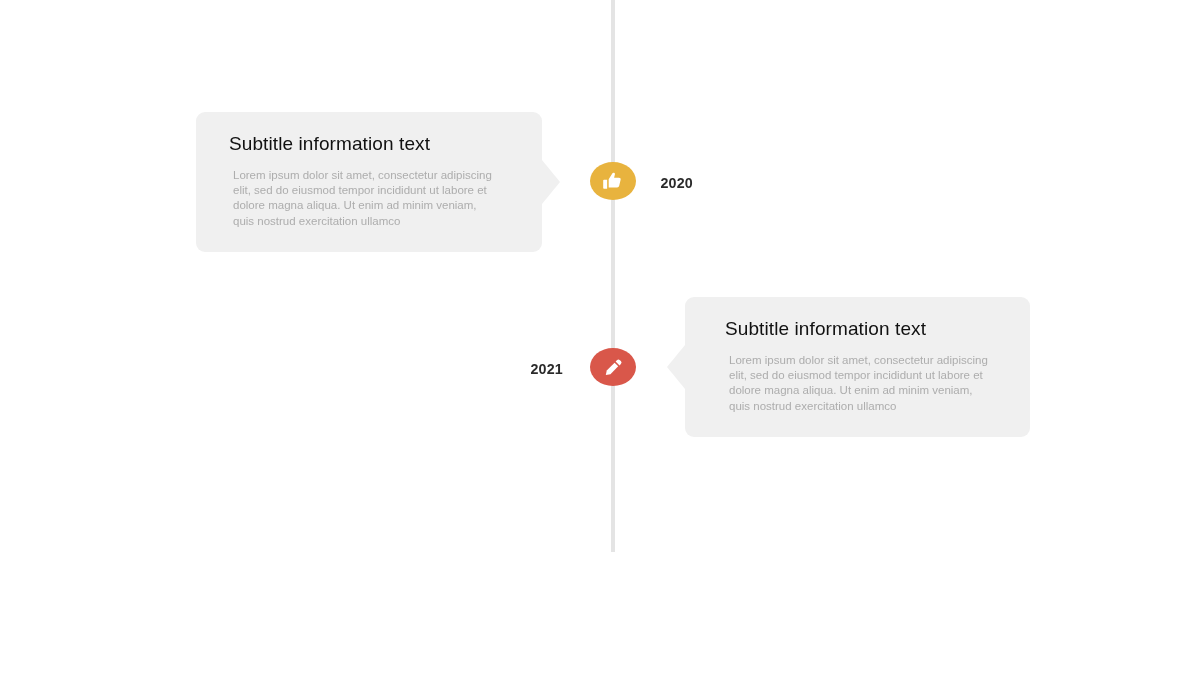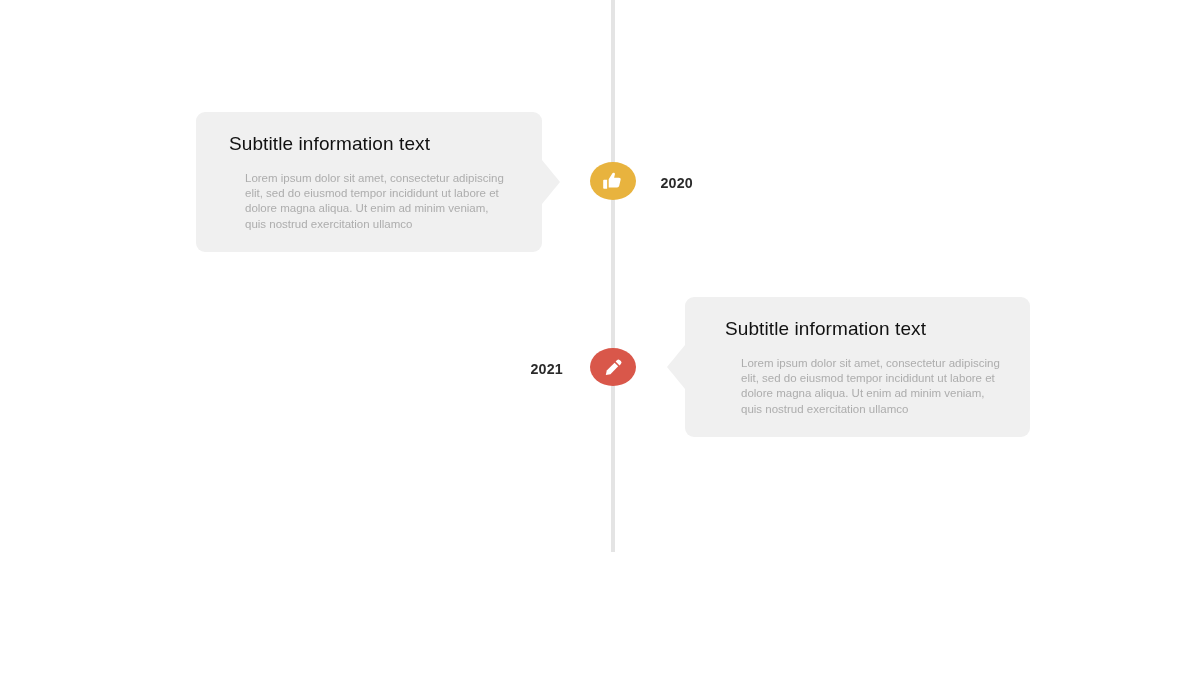--- a/index.html
+++ b/index.html
@@ -59,21 +59,21 @@
     font-weight: 400;
     letter-spacing: 0.1px;
     margin: 0 0 13px 0;
     white-space: nowrap;
   }
   .card-body {
     font-size: 11.5px;
     line-height: 15.2px;
     color: #adadad;
     font-weight: 400;
-    margin: 16px;
+    margin: 4px;
   }
   .card-left .card-body { width: 262px; }
   .card-right .card-body { width: 262px; }
 
   
   .tail {
     position: absolute;
     width: 0;
     height: 0;
   }

